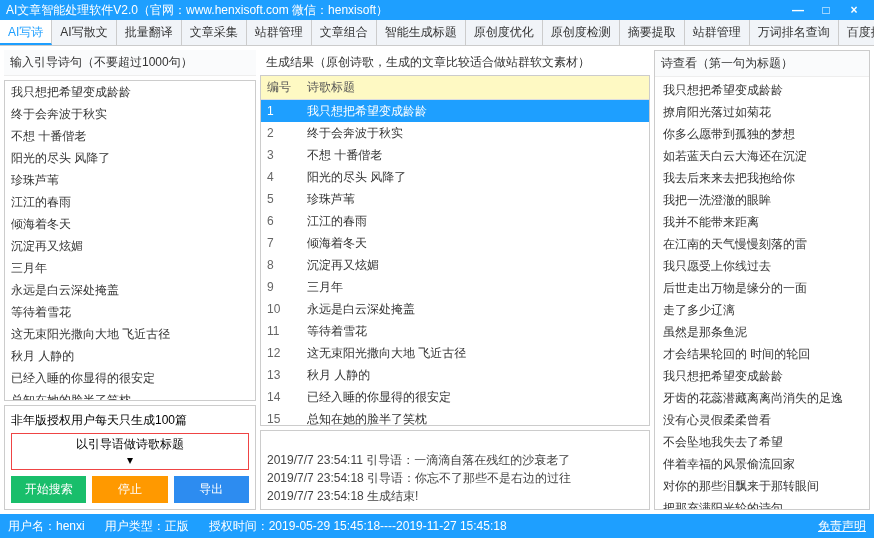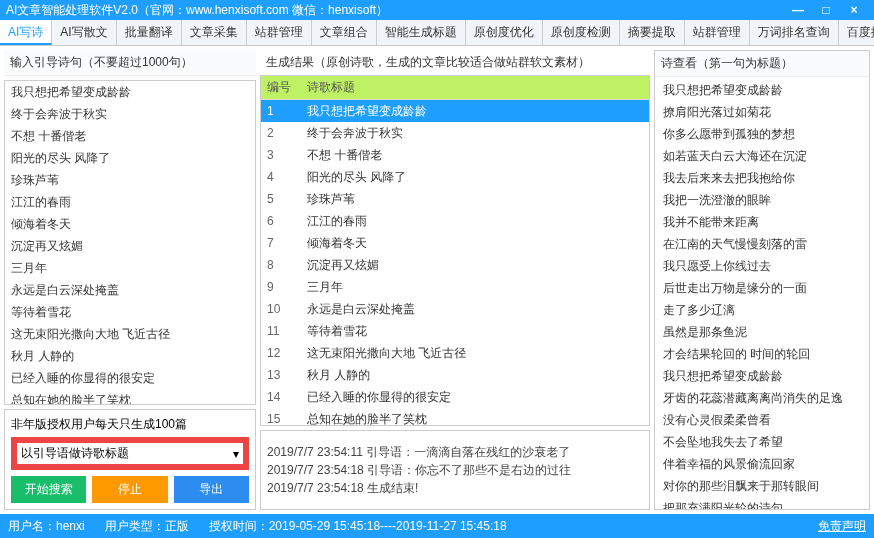--- a/index.html
+++ b/index.html
@@ -12,35 +12,35 @@
 .tab.active { background: #fff; color: #1e9fff; border-bottom: 2px solid #1e9fff; }
 .content { flex: 1; display: flex; padding: 4px; gap: 4px; overflow: hidden; }
 .panel { border: 1px solid #ccc; display: flex; flex-direction: column; }
 .panel-header { padding: 4px 6px; color: #333; border-bottom: 1px solid #eee; background: #fafbfc; }
 .panel-body { flex: 1; overflow-y: auto; padding: 2px; }
 .left { width: 252px; display: flex; flex-direction: column; gap: 4px; }
 .left .list-box { flex: 1; border: 1px solid #ccc; overflow-y: auto; }
 .list-item { padding: 2px 6px; cursor: default; color: #333; line-height: 18px; }
 .quota-box { border: 1px solid #ccc; padding: 6px; }
 .quota-label { margin-bottom: 4px; }
-.select-box { width: 100%; border: 6px solid #ef4444; padding: 2px 4px; background: #fff; margin-bottom: 6px; display: flex; justify-content: space-between; align-items: center; cursor: pointer; }
+.select-box { width: 100%; border: 1px solid #ef4444; padding: 2px 4px; background: #fff; margin-bottom: 6px; display: flex; justify-content: space-between; align-items: center; cursor: pointer; flex-direction: column; }
 .btn-row { display: flex; gap: 6px; }
 .btn { flex: 1; padding: 5px 12px; border: none; color: #fff; cursor: pointer; text-align: center; }
 .btn.green { background: #19be6b; }
 .btn.orange { background: #ff9900; }
 .btn.blue { background: #2d8cf0; }
 .middle { flex: 1; display: flex; flex-direction: column; }
 .mid-header { padding: 4px 6px; color: #333; }
 .table-wrap { flex: 1; border: 1px solid #ccc; overflow-y: auto; }
 table { width: 100%; border-collapse: collapse; }
-th { text-align: left; padding: 3px 6px; background: #bef264; border-bottom: 1px solid #ddd; font-weight: normal; color: #555; }
+th { text-align: left; padding: 3px 6px; background: #fef9c3; border-bottom: 1px solid #ddd; font-weight: normal; color: #555; }
 td { padding: 2px 6px; color: #333; line-height: 18px; }
 td.num { width: 40px; color: #666; }
 tr.selected td { background: #1e9fff; color: #fff; }
-.log-box { height: 80px; border: 1px solid #ccc; margin-top: 4px; padding: 12px 6px; overflow-y: auto; color: #444; line-height: 18px; }
+.log-box { height: 80px; border: 1px solid #ccc; margin-top: 4px; padding: 20px 6px; overflow-y: auto; color: #444; line-height: 18px; }
 .right { width: 216px; }
 .statusbar { height: 24px; background: #1e9fff; color: #fff; display: flex; align-items: center; padding: 0 8px; }
 .status-seg { margin-right: 20px; }
 .status-right { margin-left: auto; text-decoration: underline; cursor: pointer; }
 ::-webkit-scrollbar { width: 10px; }
 ::-webkit-scrollbar-thumb { background: #c0c4cc; }
 ::-webkit-scrollbar-track { background: #f1f1f1; }
 </style>
 </head>
 <body>

